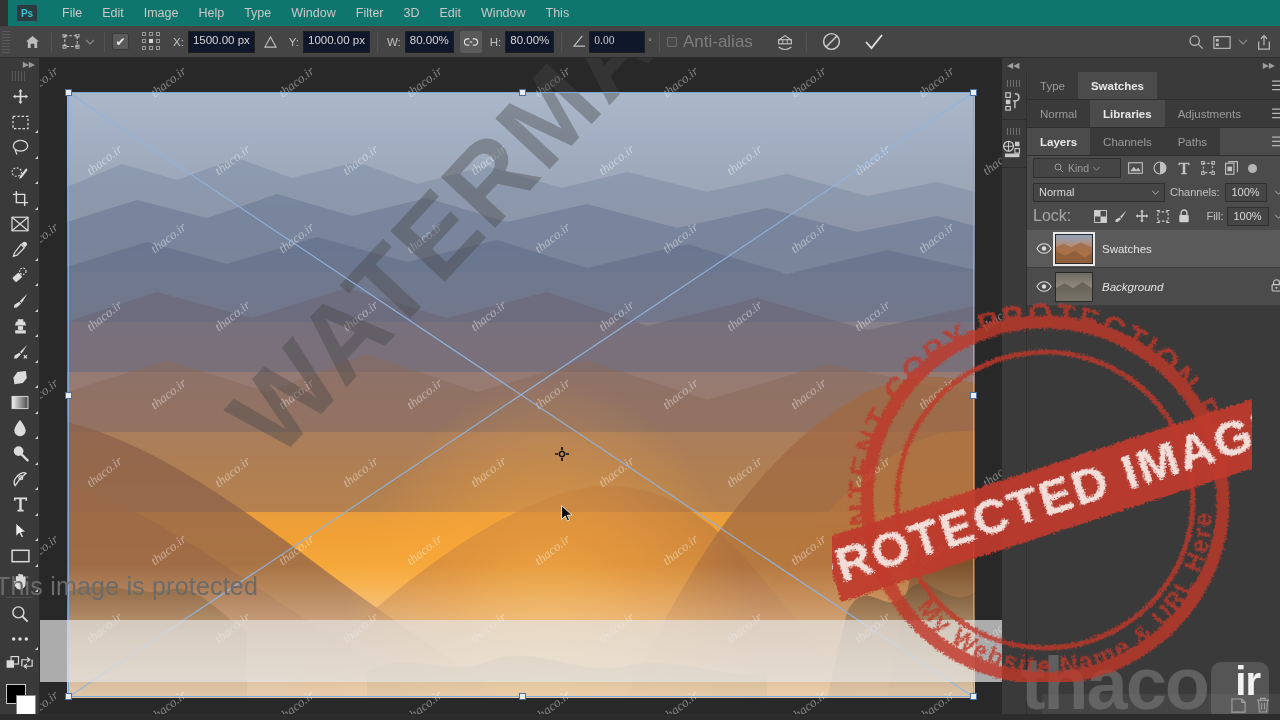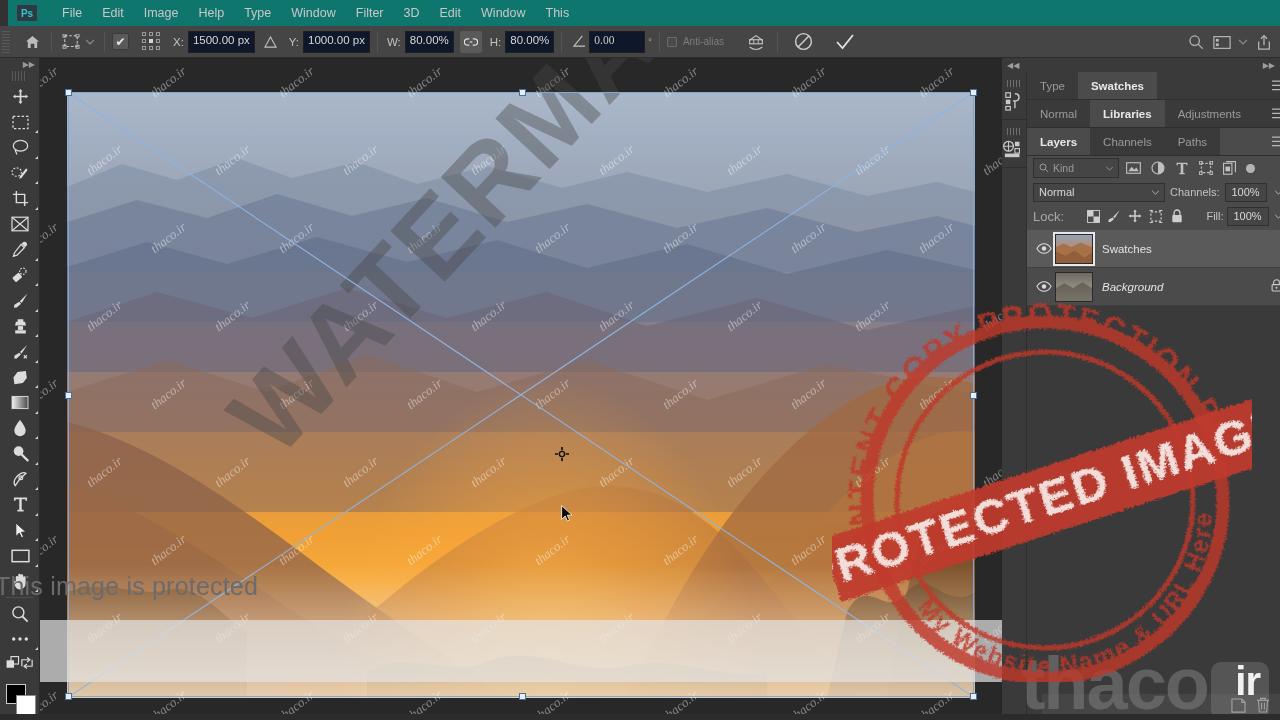--- a/index.html
+++ b/index.html
@@ -39,21 +39,21 @@
     border-radius:2px; display:flex; align-items:center; justify-content:center;
     color:#e8e8e8; font-size:12px; }
   .chk-off { width:10px; height:10px; background:#4a4a4a; border:1px solid #6a6a6a;
     border-radius:1px; }
   .ref-grid { width:22px; height:22px; position:relative; }
   .ref-grid i { position:absolute; width:4px; height:4px; border:1px solid #9a9a9a;
     background:transparent; }
   .ref-grid i.on { background:#d5d5d5; border-color:#d5d5d5; }
   .link-btn { width:22px; height:22px; background:#5a5a5a; border-radius:2px;
     display:flex; align-items:center; justify-content:center; color:#ddd; font-size:13px; }
-  .dim-txt { color:#7d7d7d; font-size:10px; }
+  .dim-txt { color:#7d7d7d; font-size:17px; }
   .deg { color:#b0b0b0; font-size:9px; margin-left:3px; }
   .optbar-right { position:absolute; right:4px; top:0; height:32px;
     display:flex; align-items:center; gap:2px; }
 
   
   .toolbar { position:absolute; left:0; top:58px; width:40px; height:662px;
     background:#3a3a3a; border-right:1px solid #2a2a2a; }
   .tb-head { height:12px; display:flex; align-items:center; justify-content:flex-end;
     padding-right:4px; color:#9a9a9a; font-size:8px; }
   .tb-grip { height:10px; margin:1px 12px 3px;
@@ -149,40 +149,40 @@
     color:#9b9b9b; background:#3a3a3a; }
   .tab.active { background:#4b4b4b; color:#e8e8e8; font-weight:bold; }
   .tabfill { flex:1; background:#3a3a3a; }
   .ham { width:26px; display:flex; align-items:center; justify-content:center;
     color:#b8b8b8; font-size:12px; }
 
   .layers-panel { background:#4b4b4b; }
   .filterrow { height:24px; display:flex; align-items:center; padding:0 6px; gap:5px;
     background:#4b4b4b; }
   .kind-sel { flex:0 0 86px; height:20px; background:#454545; border:1px solid #303030;
-    display:flex; align-items:center; gap:4px; padding:0 5px; color:#9a9a9a;
+    display:flex; align-items:center; gap:4px; padding:0 20px; color:#9a9a9a;
     font-size:10.5px; }
   .fi { width:19px; height:18px; display:flex; align-items:center;
     justify-content:center; color:#c0c0c0; }
   .dot-tog { width:9px; height:9px; border-radius:50%; background:#b5b5b5;
     margin-left:2px; }
 
   .blendrow { height:24px; display:flex; align-items:center; padding:0 6px; gap:5px; }
   .blend-sel { flex:0 0 132px; height:19px; background:#454545; border:1px solid #303030;
     color:#d8d8d8; font-size:11px; display:flex; align-items:center;
     justify-content:space-between; padding:0 5px; }
   .small-lab { color:#c2c2c2; font-size:11px; }
   .num-in { width:42px; height:19px; background:#454545; border:1px solid #303030;
     color:#d8d8d8; font-size:11px; display:flex; align-items:center;
     justify-content:center; }
   .caret-btn { width:14px; height:19px; display:flex; align-items:center;
     justify-content:center; color:#bbb; font-size:8px; }
 
   .lockrow { height:24px; display:flex; align-items:center; padding:0 6px; gap:3px; }
-  .lock-lab { color:#a8a8a8; font-size:13px; margin-right:17px; }
+  .lock-lab { color:#a8a8a8; font-size:16px; margin-right:17px; }
   .lk { width:18px; height:18px; display:flex; align-items:center;
     justify-content:center; color:#cfcfcf; }
 
   .layer-list { margin-top:2px; }
   .layer-row { height:38px; display:flex; align-items:center; padding:0 6px;
     border-bottom:1px solid #3e3e3e; }
   .layer-row.sel { background:#5a5a5a; }
   .eye { width:22px; display:flex; align-items:center; justify-content:center;
     color:#d8d8d8; }
   .thumb { width:38px; height:30px; border:1px solid #2a2a2a; margin-right:9px;

